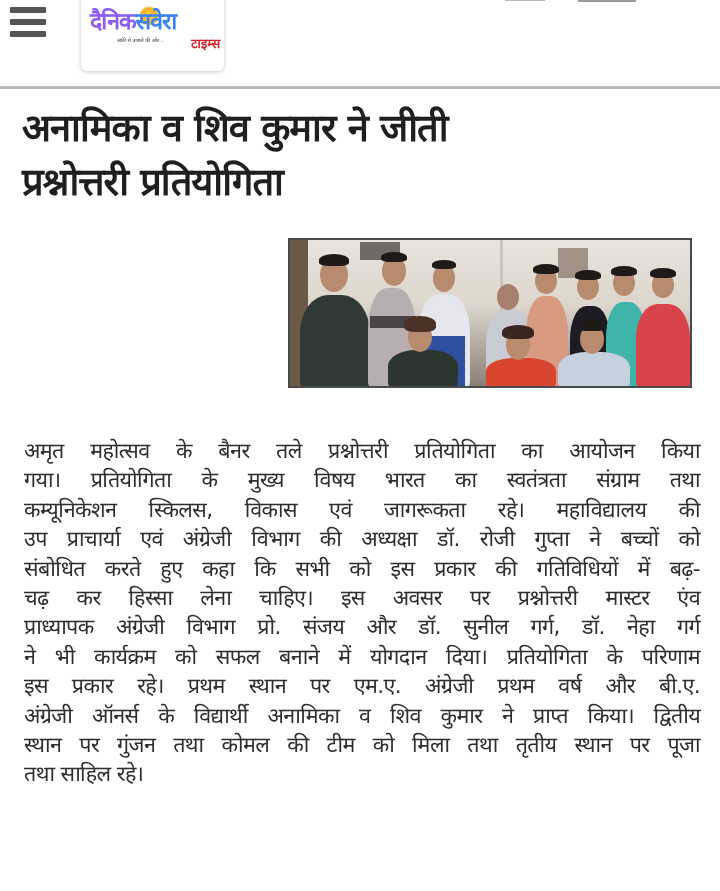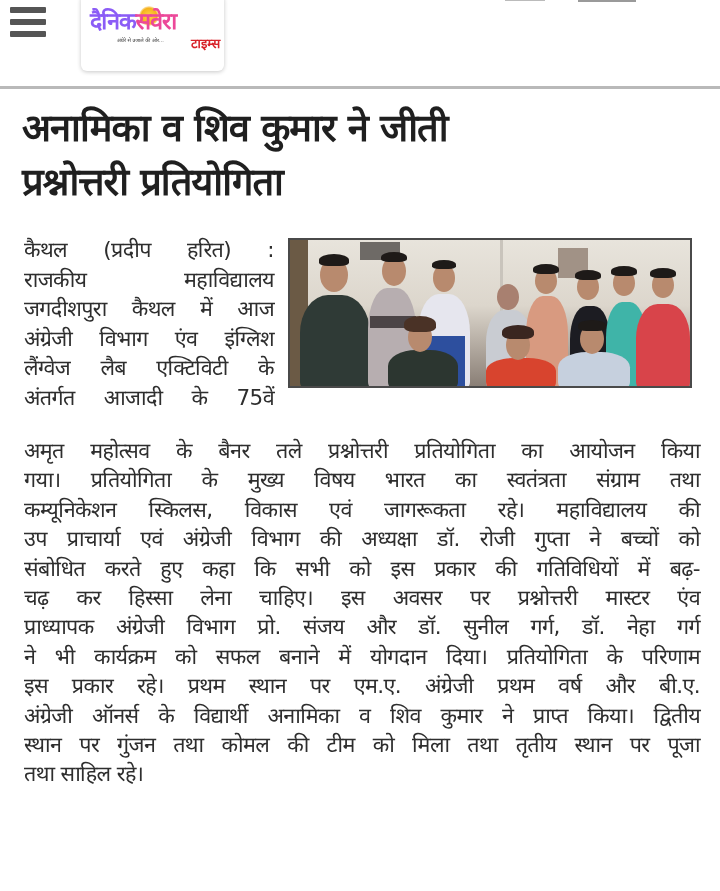--- a/index.html
+++ b/index.html
@@ -66,21 +66,21 @@
     left: 9px;
     top: 16px;
     font-family: "DejaVu Sans", sans-serif;
     font-size: 23px;
     font-weight: bold;
     letter-spacing: -1px;
     white-space: nowrap;
     line-height: 1;
   }
   .logo-main .dainik { color: #8b5cf6; }
-  .logo-main .savera { color: #ec4899; }
+  .logo-main .savera { color: #3b82f6; }
   .logo-tagline {
     position: absolute;
     left: 36px;
     top: 43px;
     font-size: 5px;
     color: #333333;
     white-space: nowrap;
   }
   .logo-times {
     position: absolute;
@@ -240,28 +240,20 @@
   <div class="top-edge-bits" style="left:578px;width:58px;height:2px;background:#9a9a9a;"></div>
 </div>
 <div class="header-divider"></div>
 
 <div class="article">
   <div class="headline">
     <div>अनामिका व शिव कुमार ने जीती</div>
     <div>प्रश्नोत्तरी प्रतियोगिता</div>
   </div>
 
-  <div class="lead-col body-text">
-    <div>कैथल (प्रदीप हरित) :</div>
-    <div>राजकीय महाविद्यालय</div>
-    <div>जगदीशपुरा कैथल में आज</div>
-    <div>अंग्रेजी विभाग एंव इंग्लिश</div>
-    <div>लैंग्वेज लैब एक्टिविटी के</div>
-    <div>अंतर्गत आजादी के 75वें</div>
-  </div>
 
   <div class="photo">
     <div class="wall-left"></div>
     <div class="frame" style="left:70px;top:2px;width:40px;height:18px;"></div>
     <div class="frame" style="left:268px;top:8px;width:30px;height:30px;background:#a19286;"></div>
     <div class="frame" style="left:210px;top:0;width:3px;height:150px;background:#c9c4bc;"></div>
 
     <div class="person" style="left:10px;top:55px;width:70px;height:95px;background:#2f3a36;"></div>
     <div class="head" style="left:30px;top:18px;width:28px;height:34px;"></div>
     <div class="hair" style="left:29px;top:14px;width:30px;height:12px;"></div>

